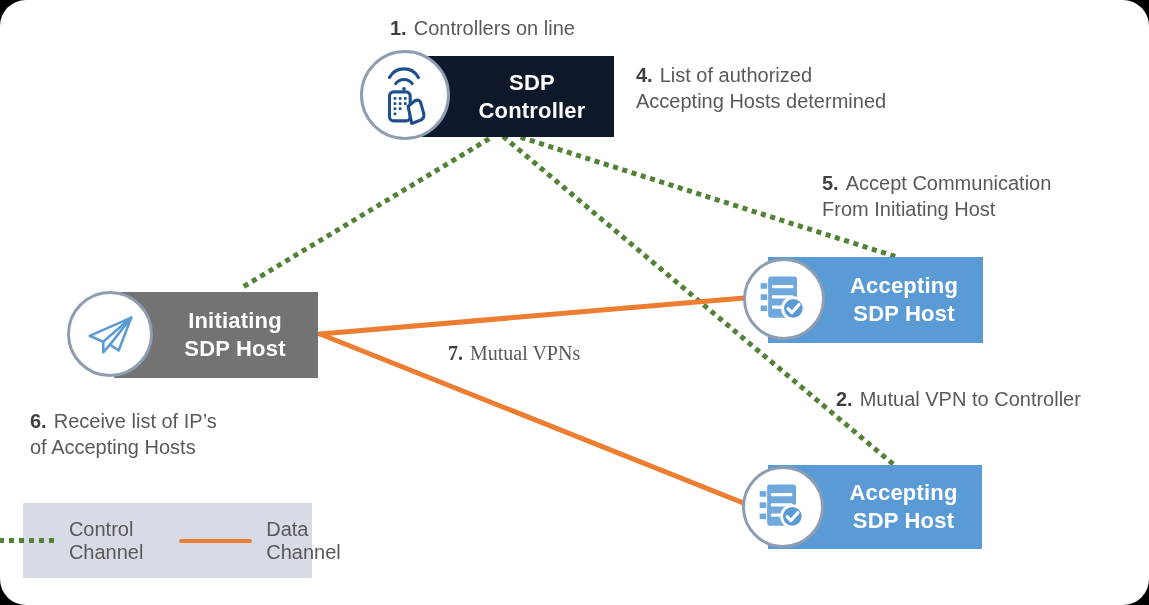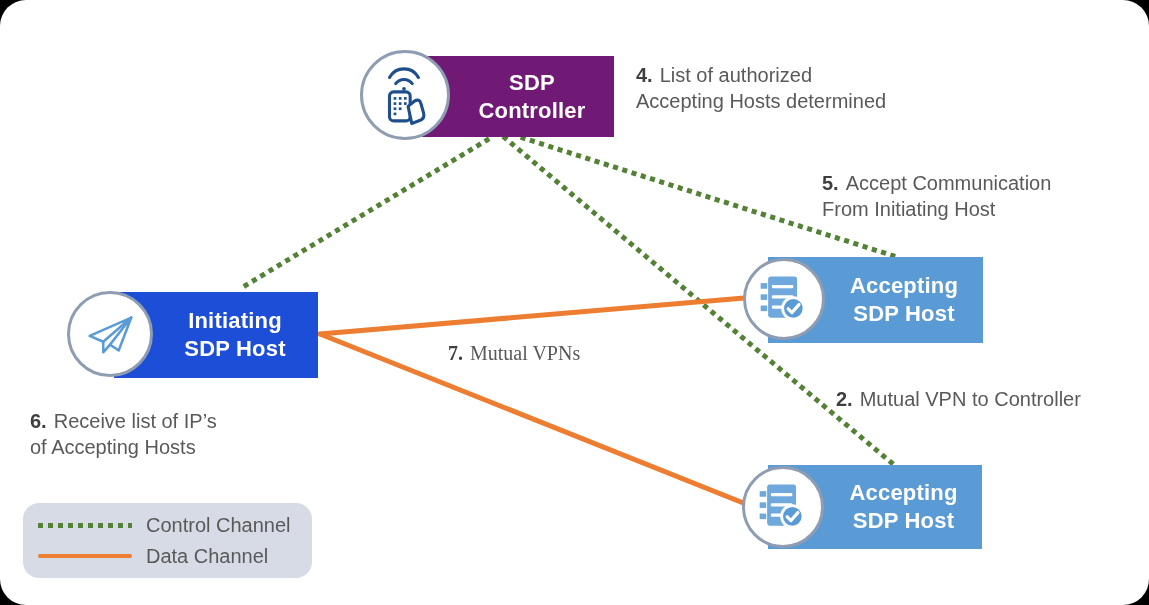--- a/index.html
+++ b/index.html
@@ -8,22 +8,22 @@
     border-radius:26px;overflow:hidden;
     font-family:"Liberation Sans","DejaVu Sans",sans-serif;
   }
   .lines{position:absolute;left:0;top:0;z-index:1;}
   
   .node-box{
     position:absolute;z-index:2;display:flex;align-items:center;justify-content:center;
     color:#fff;font-weight:600;text-align:center;white-space:pre-line;
     font-size:22px;line-height:28px;letter-spacing:.2px;
   }
-  .box-controller{left:420px;top:56px;width:194px;height:81px;background:#701a75;padding-left:30px;box-sizing:border-box;}
-  .box-initiating{left:114px;top:292px;width:204px;height:86px;background:#1d4ed8;padding-left:38px;box-sizing:border-box;}
+  .box-controller{left:420px;top:56px;width:194px;height:81px;background:#0f172a;padding-left:30px;box-sizing:border-box;}
+  .box-initiating{left:114px;top:292px;width:204px;height:86px;background:#737373;padding-left:38px;box-sizing:border-box;}
   .box-accepting1{left:768px;top:257px;width:215px;height:86px;background:#5b9bd5;padding-left:57px;box-sizing:border-box;}
   .box-accepting2{left:768px;top:465px;width:214px;height:84px;background:#5b9bd5;padding-left:57px;box-sizing:border-box;}
   .node-circle{
     position:absolute;z-index:3;background:#fff;border:3px solid #8f9db3;border-radius:50%;
     display:flex;align-items:center;justify-content:center;box-sizing:border-box;
   }
   .circ-controller{left:360px;top:50px;width:90px;height:90px;}
   .circ-initiating{left:67px;top:291px;width:86px;height:86px;}
   .circ-accepting1{left:743px;top:258px;width:82px;height:82px;}
   .circ-accepting2{left:742px;top:466px;width:82px;height:82px;}
@@ -34,21 +34,21 @@
   .s1{left:390px;top:15px;}
   .s2{left:836px;top:386px;}
   .s3{left:133px;top:170px;}
   .s4{left:636px;top:62px;}
   .s5{left:822px;top:170px;}
   .s6{left:30px;top:408px;}
   .s7{left:448px;top:340px;font-family:Liberation Serif, serif;}
   
   .legend{
     position:absolute;z-index:4;left:23px;top:503px;width:289px;height:75px;
-    background:#d7dbe5;border-radius:16px;display:flex;flex-direction:column;
+    background:#d7dbe5;border-radius:1px;display:flex;flex-direction:row;
     justify-content:center;gap:8px;padding-left:15px;box-sizing:border-box;
   }
   .legend-row{display:flex;align-items:center;}
   .swatch-dotted{
     width:94px;height:5px;
     background:repeating-linear-gradient(90deg,#538135 0 5px,transparent 5px 10px);
   }
   .swatch-solid{width:94px;height:4px;background:#ed7d31;border-radius:2px;}
   .legend-label{margin-left:14px;color:#595959;font-size:20px;}
 </style>
@@ -131,20 +131,23 @@
       <rect x="17" y="26" width="23" height="3.5" rx="1" fill="#fff"></rect>
       <rect x="17" y="37" width="23" height="3.5" rx="1" fill="#fff"></rect>
       <rect x="5" y="13" width="7" height="6" fill="#6fa8dc"></rect>
       <rect x="5" y="25" width="7" height="6" fill="#6fa8dc"></rect>
       <rect x="5" y="37" width="7" height="6" fill="#6fa8dc"></rect>
       <circle cx="40" cy="40" r="11.5" fill="#5b9bd5" stroke="#fff" stroke-width="3"></circle>
       <path d="M34.5 40.5 l4 4 l7.5 -8.5" fill="none" stroke="#fff" stroke-width="3.5" stroke-linecap="round" stroke-linejoin="round"></path>
     </svg>
   </div>
 
+  <div class="step s1">
+    <span class="num">1.</span><span class="txt">Controllers on line</span>
+  </div>
   <div class="step s2">
     <span class="num">2.</span><span class="txt">Mutual VPN to Controller</span>
   </div>
   <div class="step s4">
     <span class="num">4.</span><span class="txt">List of authorized
 Accepting Hosts determined</span>
   </div>
   <div class="step s5">
     <span class="num">5.</span><span class="txt">Accept Communication
 From Initiating Host</span>

